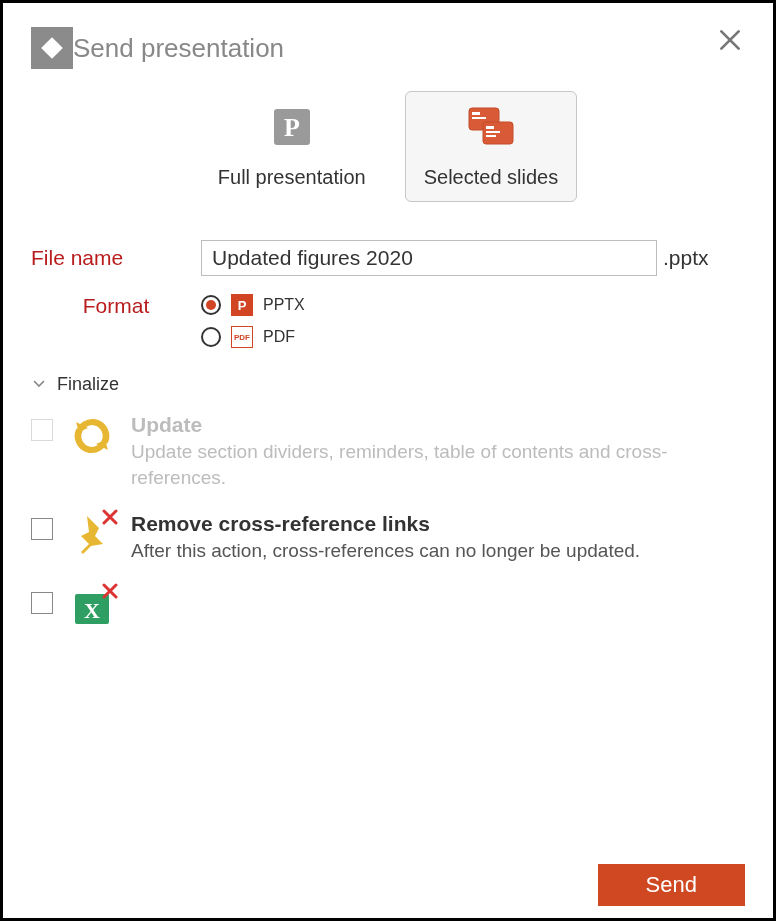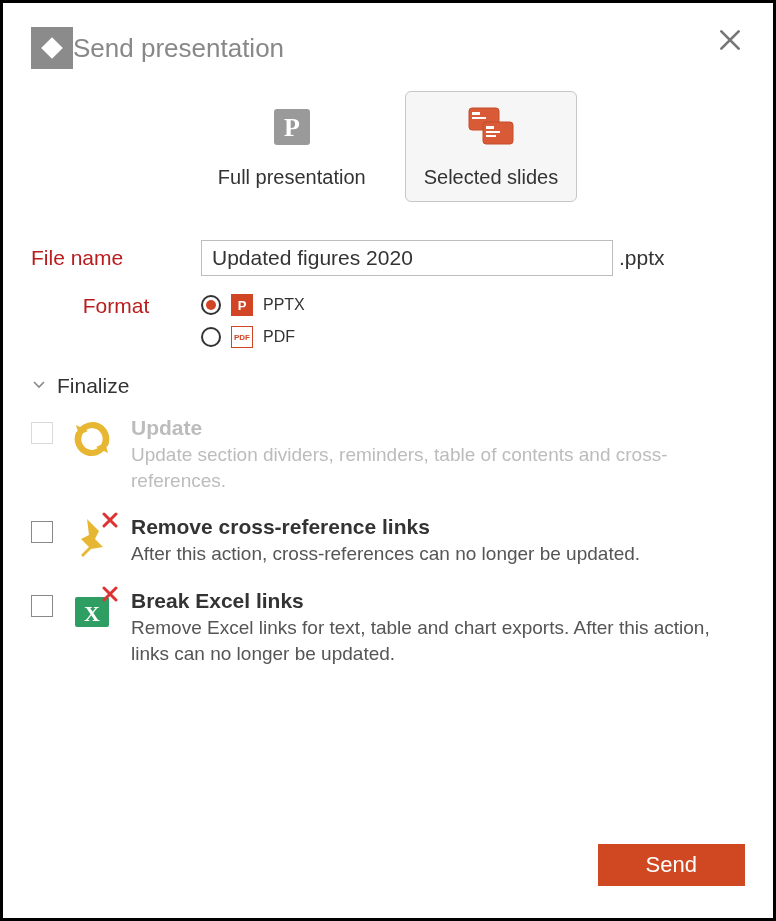--- a/index.html
+++ b/index.html
@@ -74,21 +74,21 @@
   }
   .form-label {
     font-size: 21px;
     color: #b91c1c;
     width: 170px;
   }
   .file-input {
     font-size: 21px;
     padding: 5px 10px;
     border: 1px solid #bdbdbd;
-    width: 412px;
+    width: 456px;
     color: #333;
     font-family: inherit;
   }
   .ext {
     font-size: 21px;
     margin-left: 6px;
     color: #333;
   }
   .format-col {
     display: flex;
@@ -129,21 +129,21 @@
   .fmt-pptx { background: #d14524; }
   .fmt-pdf  { background: #fff; border: 1px solid #d14524; color: #d14524; font-size: 8px; font-weight:600; }
   .fmt-label { font-size: 16px; }
   .section-header {
     display: flex;
     align-items: center;
     gap: 10px;
     margin: 26px 0 18px 0;
     cursor: pointer;
   }
-  .section-title { font-size: 21px; }
+  .section-title { font-size: 18px; }
   .option-row {
     display: flex;
     align-items: flex-start;
     gap: 16px;
     margin: 12px 0 22px 0;
   }
   .option-row.disabled .opt-title,
   .option-row.disabled .opt-desc { color: #bcbcbc; }
   .option-row.disabled .checkbox { border-color: #d9d9d9; }
   .checkbox {
@@ -172,21 +172,21 @@
     margin-bottom: 2px;
   }
   .opt-desc {
     font-size: 19px;
     color: #555;
     line-height: 1.35;
   }
   .send-btn {
     position: absolute;
     right: 28px;
-    bottom: 32px;
+    bottom: 12px;
     background: #cf4821;
     color: #fff;
     font-size: 22px;
     border: none;
     padding: 8px 48px;
     cursor: pointer;
   }
   .red-x {
     position: absolute;
     top: -3px;
@@ -311,21 +311,17 @@
       <svg width="42" height="42" viewBox="0 0 42 42">
         <rect x="4" y="6" width="34" height="30" rx="2" fill="#2f9e63"></rect>
         <text x="21" y="30" font-family="Segoe UI" font-size="22" font-weight="700" fill="#fff" text-anchor="middle">X</text>
       </svg>
       <span class="red-x">
         <svg width="16" height="16" viewBox="0 0 16 16">
             <path d="M2 2 L14 14 M14 2 L2 14" stroke="#d33" stroke-width="3" stroke-linecap="round"></path>
           </svg>
       </span>
     </div>
-    <div class="opt-text">
-      <div class="opt-title">Break Excel links</div>
-      <div class="opt-desc">Remove Excel links for text, table and chart exports. After this action, links can no longer be updated.</div>
-    </div>
   </div>
 
   <button class="send-btn">Send</button>
 
 </div>
 
 </body></html>

